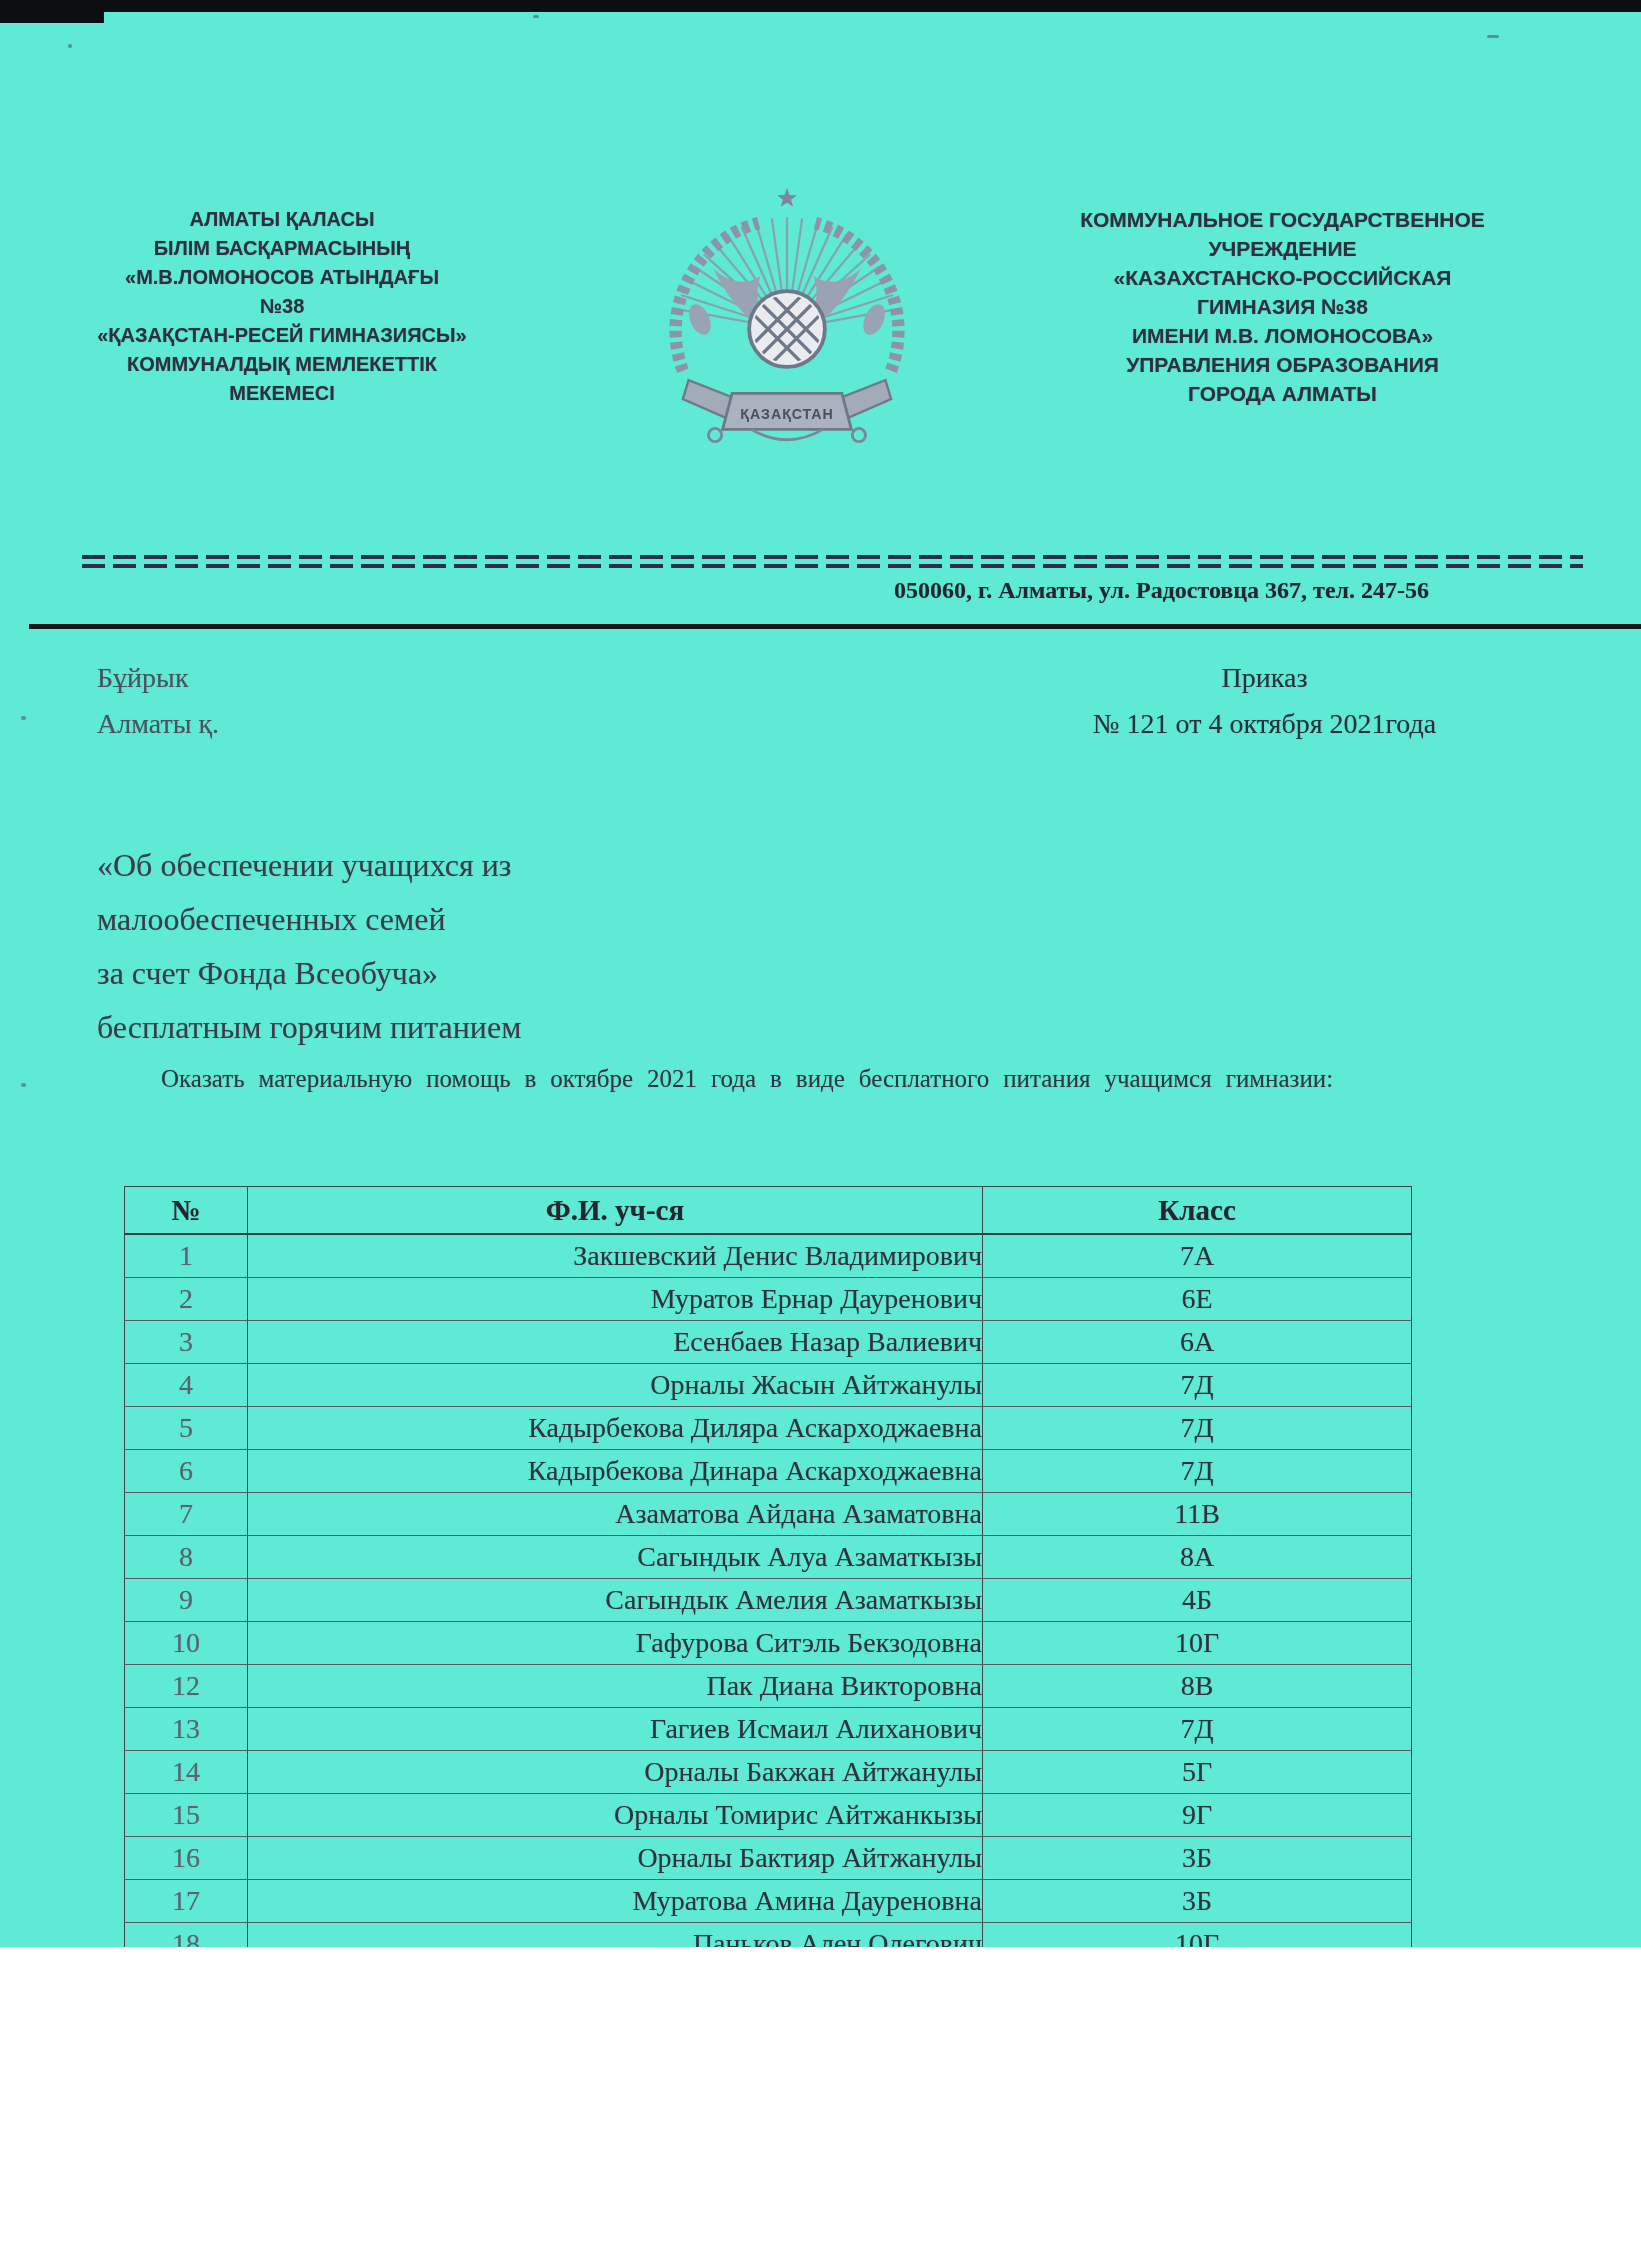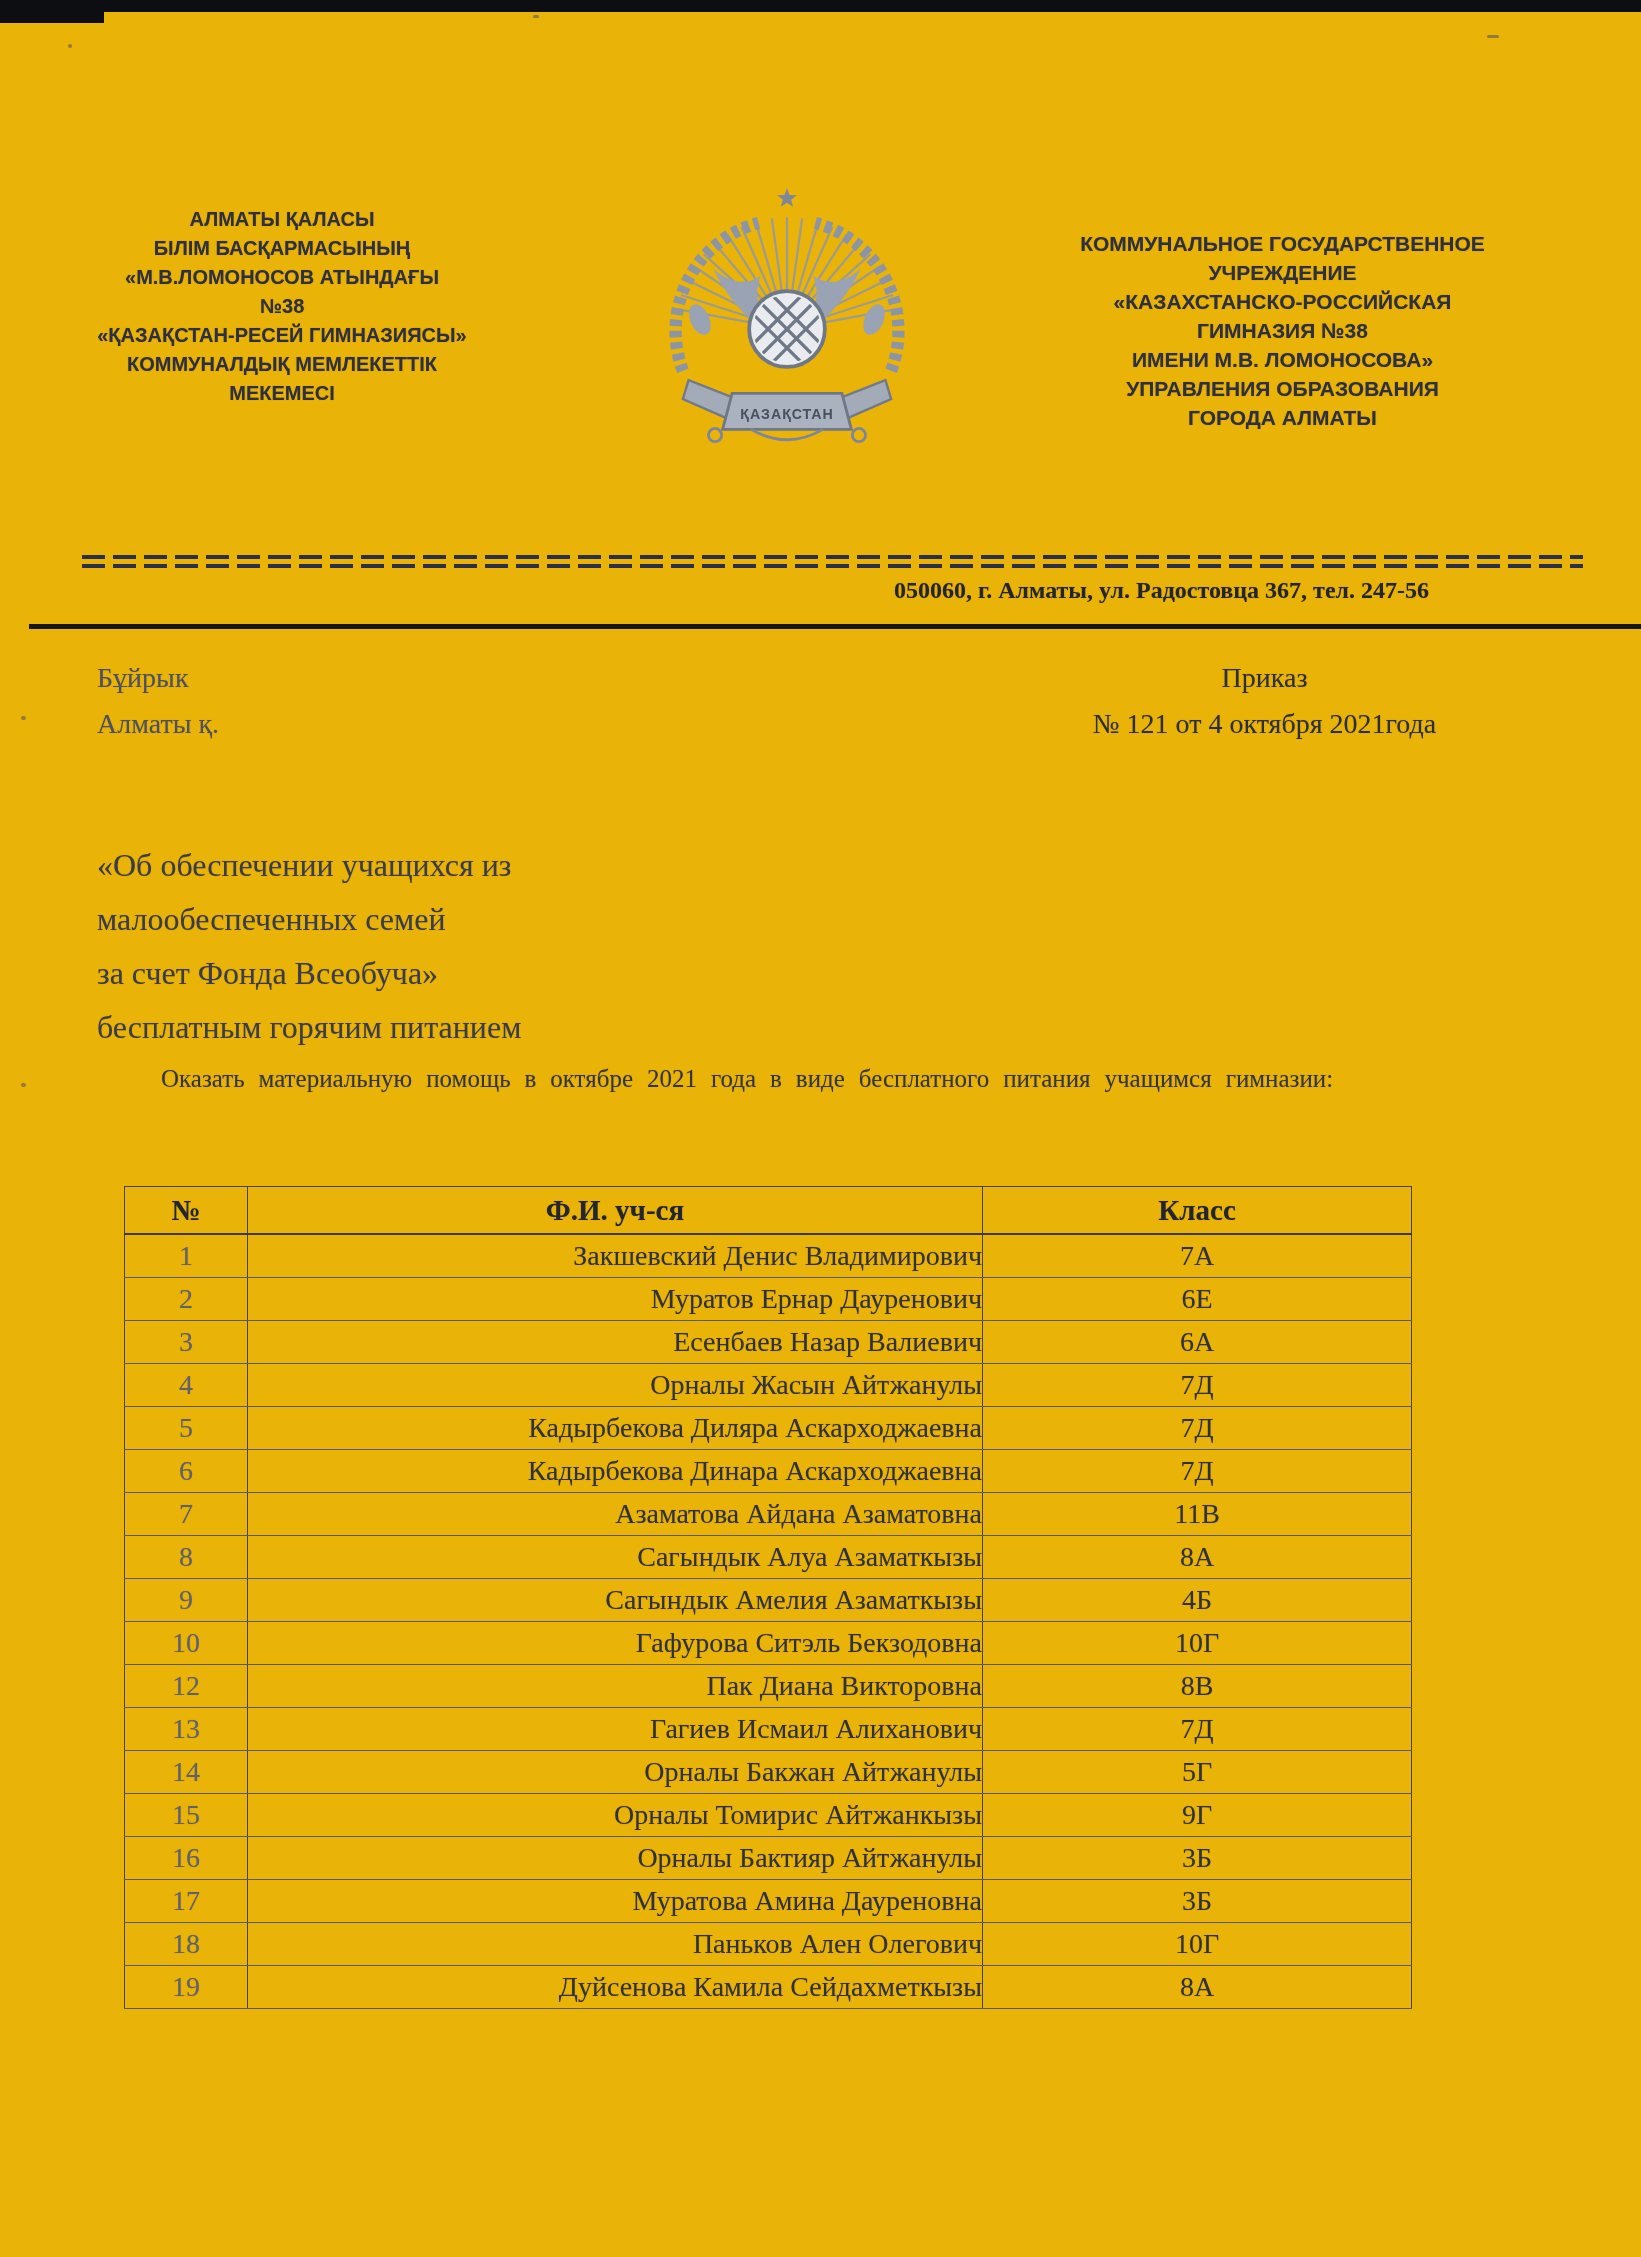--- a/index.html
+++ b/index.html
@@ -1,38 +1,38 @@
 <!DOCTYPE html>
 <html><head>
 <meta charset="utf-8">
 <style>
   html,body{margin:0;padding:0;background:#ffffff;}
   .page{
     position:relative;
-    width:1641px;height:2257px;
-    background:#eab308;
+    width:1641px;height:1947px;
+    background:#5eead4;
     overflow:hidden;
     font-family:"Liberation Serif","DejaVu Serif",serif;
     color:#32343e;
   }
   
   .top-scan-bar{position:absolute;top:0;left:0;right:0;height:11.6px;background:#0d0e12;}
   .top-scan-bar-left{position:absolute;top:0;left:0;width:104px;height:23px;background:#0d0e12;}
   .speck{position:absolute;background:#4a4f60;opacity:.55;border-radius:1.9px;}
 
   
   .org-block{
     position:absolute;
     font-family:"Liberation Sans","DejaVu Sans",sans-serif;
     font-weight:bold;text-align:center;
     color:#2e3040;
     text-shadow:0 0 1px rgba(40,42,60,.35);
   }
   .org-kk{left:89px;top:205px;width:386px;font-size:20px;line-height:29px;}
-  .org-ru{left:983px;top:205px;width:599px;font-size:21px;line-height:29px;margin-top:24px;}
+  .org-ru{left:983px;top:205px;width:599px;font-size:21px;line-height:29px;}
   .emblem{position:absolute;left:645px;top:170px;width:284px;height:284px;}
 
   
   .dashed-rule{position:absolute;left:82px;right:58px;height:3.9px;
     background:repeating-linear-gradient(90deg,#2b3046 0 23px,rgba(0,0,0,0) 23px 31px);}
   .dashed-rule.r1{top:555px;}
   .dashed-rule.r2{top:564px;}
   .address-line{
     position:absolute;left:82px;right:58px;top:577px;
     text-align:right;padding-right:154px;

